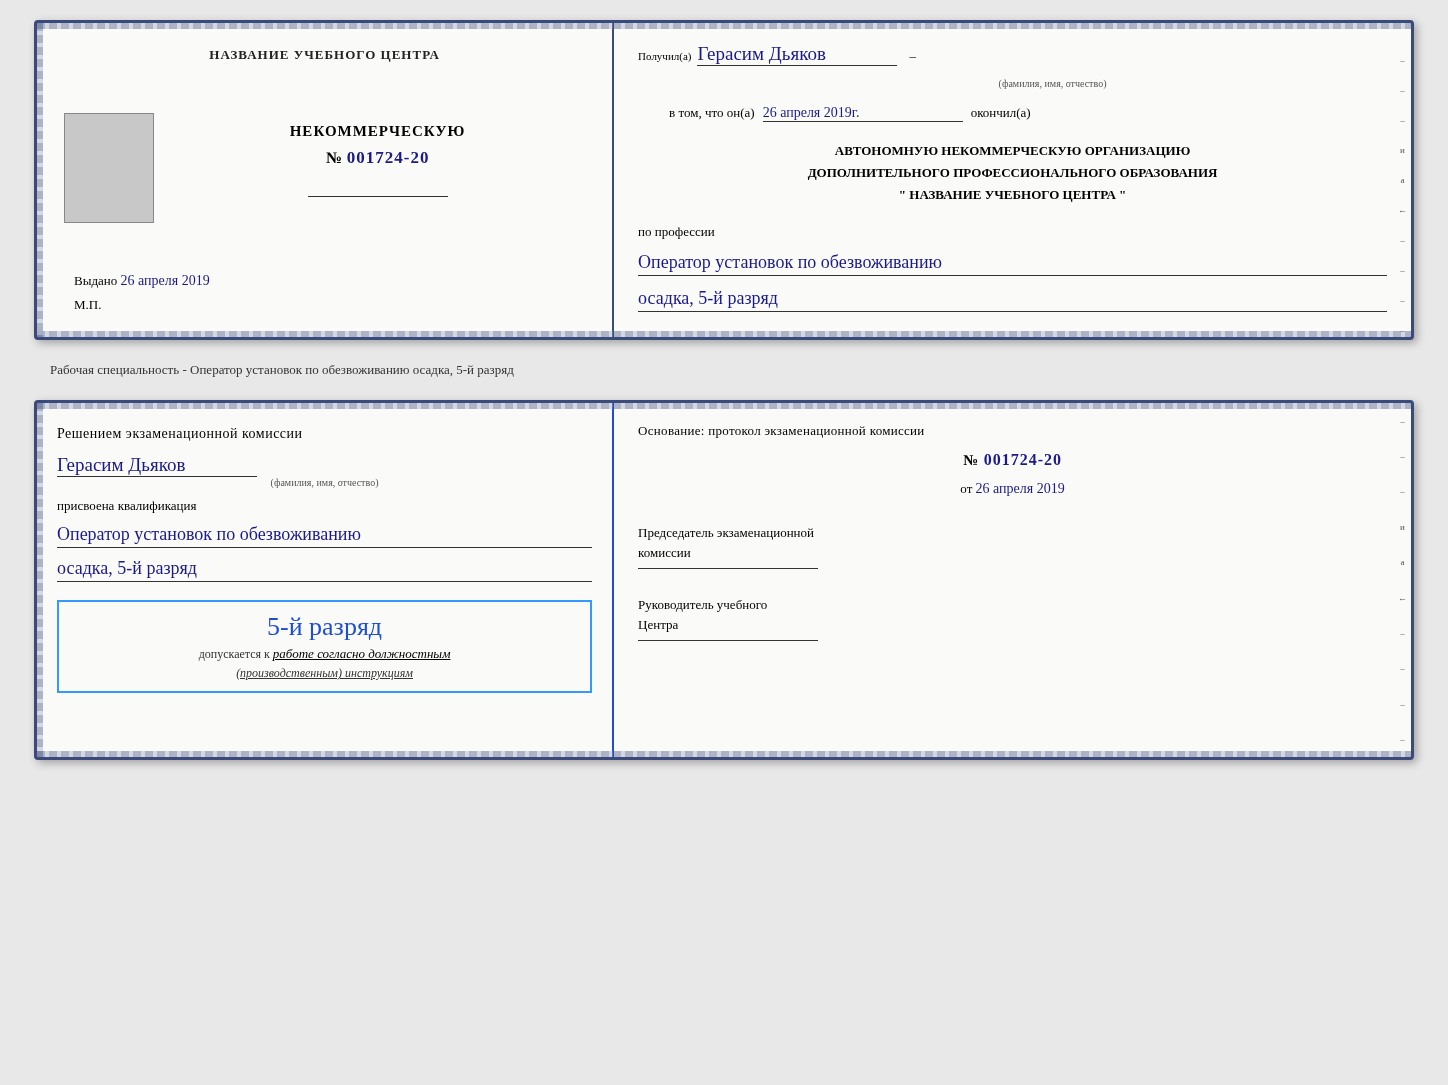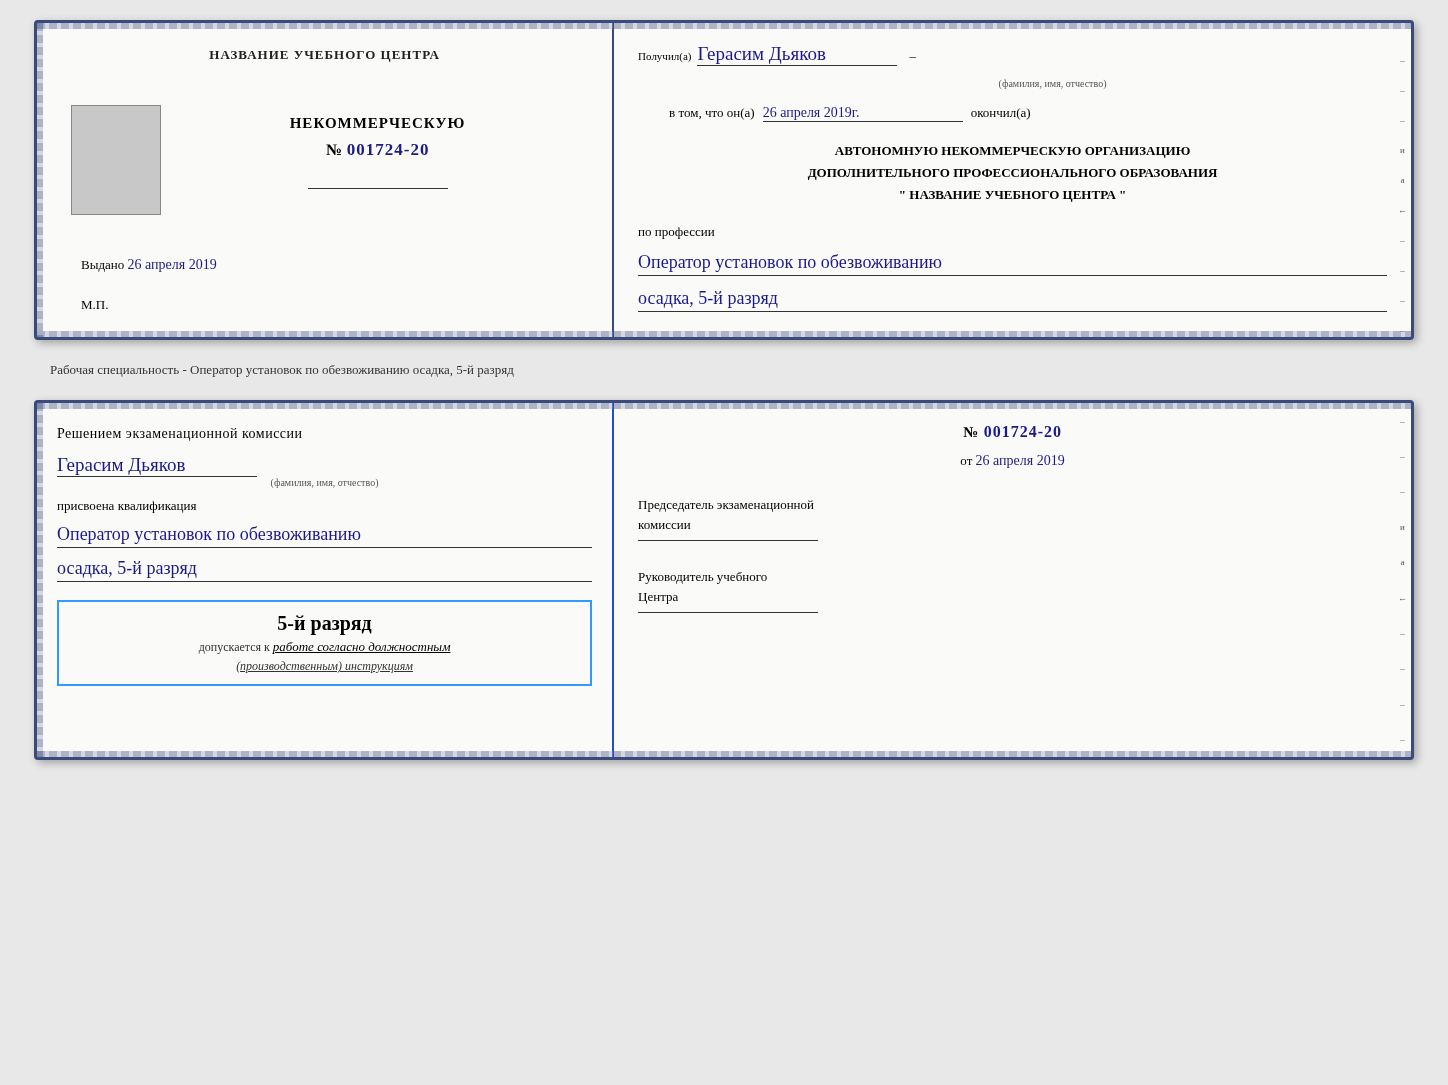--- a/index.html
+++ b/index.html
@@ -22,21 +22,21 @@
       display: flex;
       width: 1380px;
       min-height: 320px;
       position: relative;
       box-shadow: 3px 3px 8px rgba(0,0,0,0.3);
     }
 
     .doc-left {
       width: 42%;
       border-right: 2px solid #3a4a7a;
-      padding: 24px 34px;
+      padding: 24px 27px;
       display: flex;
       flex-direction: column;
       align-items: center;
       justify-content: space-between;
     }
 
     .doc-right {
       width: 58%;
       padding: 20px 24px;
       display: flex;
@@ -135,23 +135,23 @@
       border: 2.5px solid #3399ff;
       padding: 10px 14px;
       margin-top: 8px;
       display: flex;
       flex-direction: column;
       align-items: center;
       gap: 4px;
     }
 
     .stamp-title {
-      font-size: 20px;
-      font-weight: bold;
-      color: #000000;
+      font-size: 26px;
+      font-weight: normal;
+      color: #1d4ed8;
       font-family: 'Segoe Script', 'Comic Sans MS', cursive;
     }
 
     .stamp-subtitle {
       font-size: 13px;
       color: #000000;
       font-style: italic;
       text-decoration: underline;
     }
 
@@ -216,21 +216,21 @@
       <div style="display:flex;flex-direction:column;gap:8px;align-items:center;flex:1;">
         <div class="udostoverenie-title">НЕКОММЕРЧЕСКУЮ</div>
         <div style="display:flex;align-items:center;gap:4px;">
           <span class="number-line">№</span>
           <span class="number-line handwritten">001724-20</span>
         </div>
         <div style="border-bottom:1px solid #333;width:140px;margin-top:20px;"></div>
       </div>
     </div>
 
-    <div style="width:100%;display:flex;flex-direction:column;gap:20px;padding-left:10px;">
+    <div style="width:100%;display:flex;flex-direction:column;gap:4px;padding-left:10px;">
       <div style="font-size:13px;">
         <span>Выдано</span>
         <span class="handwritten" style="font-size:14px;">26 апреля 2019</span>
       </div>
       <div class="mp-label">М.П.</div>
     </div>
   </div>
 
   <div class="doc-right">
     <div style="display:flex;align-items:baseline;gap:6px;">
@@ -305,20 +305,21 @@
       <span class="stamp-title">5-й разряд</span>
       <div style="font-size:12px;color:#333;">
         <span>допускается к</span>
         <span class="stamp-subtitle">работе согласно должностным</span>
       </div>
       <div style="font-size:12px;color:#333;font-style:italic;text-decoration:underline;">(производственным) инструкциям</div>
     </div>
   </div>
 
   <div class="doc2-right">
+    <div style="font-size:13px;letter-spacing:0.3px;">Основание: протокол экзаменационной комиссии</div>
 
     <div style="text-align:center;font-size:15px;font-weight:bold;letter-spacing:1px;">
       <span>№</span>
       <span class="handwritten" style="font-size:16px;">001724-20</span>
     </div>
 
     <div style="text-align:center;font-size:13px;">
       <span>от</span>
       <span class="handwritten" style="font-size:14px;">26 апреля 2019</span>
     </div>

